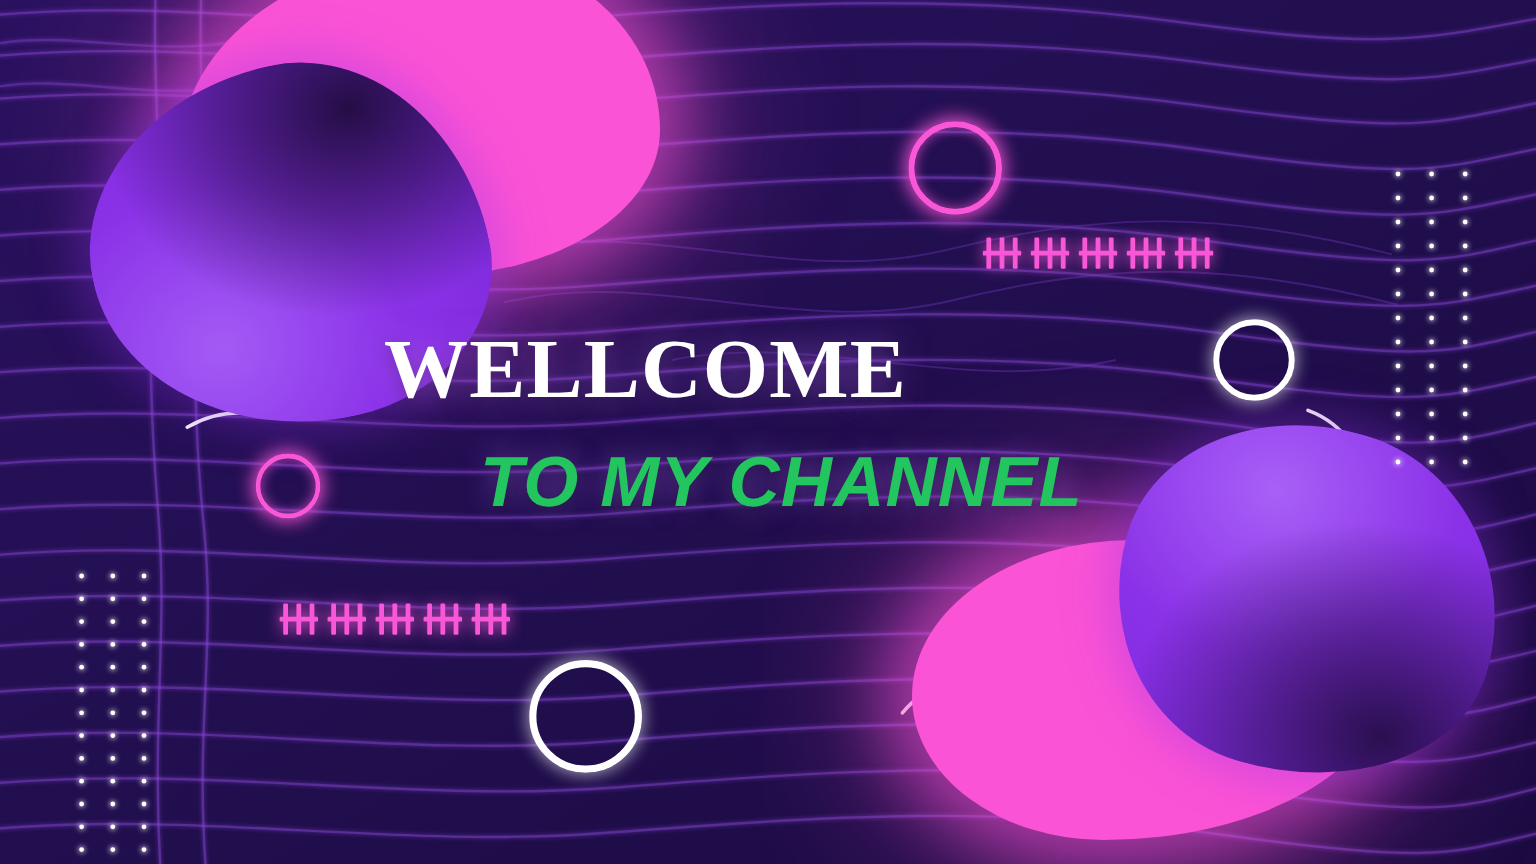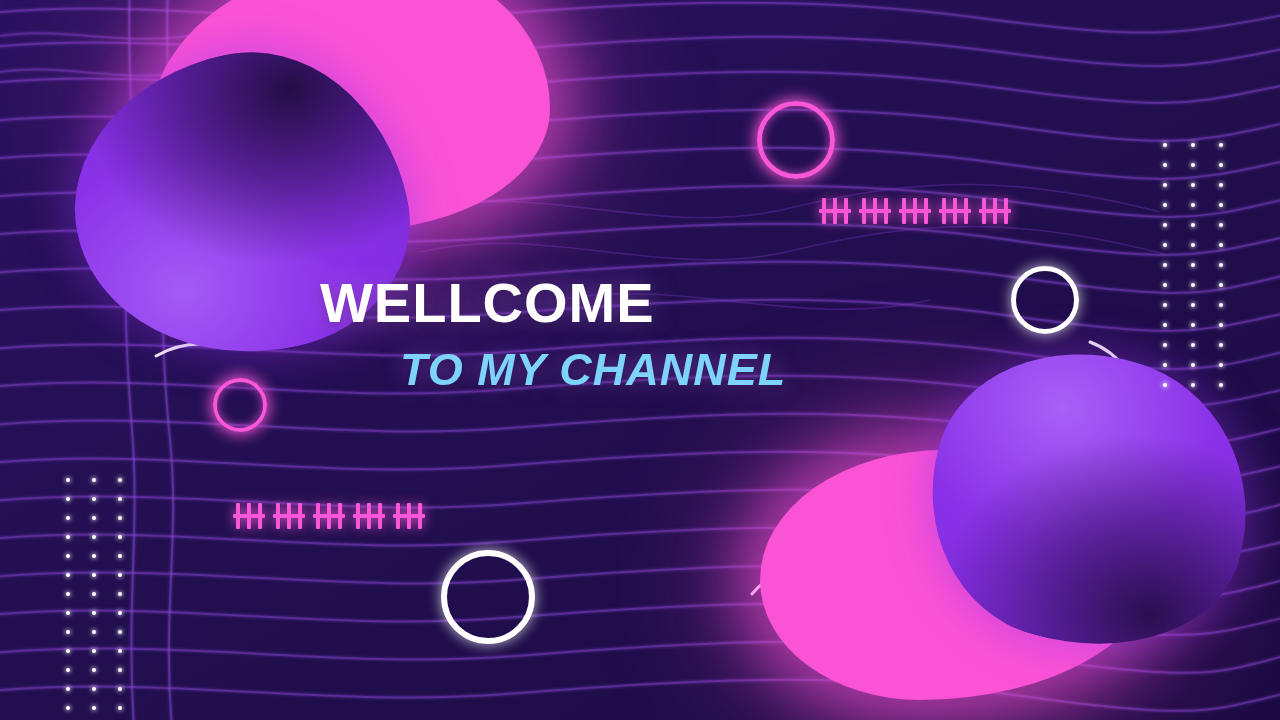--- a/index.html
+++ b/index.html
@@ -83,26 +83,27 @@
   .dot-grid span{
     width:4px;height:4px;border-radius:50%;background:#ffffff;
     box-shadow:0 0 4px 1px rgba(255,255,255,.6);
   }
   #dots-right{left:1163px;top:143px;column-gap:24px;row-gap:16px;}
   #dots-left{left:66px;top:478px;column-gap:22px;row-gap:15px;}
 
   
   #text-block{position:absolute;left:320px;top:276px;width:680px;}
   #title{
-    margin:0;color:#ffffff;font-size:56px;line-height:.95;
+    margin:0;color:#ffffff;font-size:70px;line-height:.95;
     font-weight:700;letter-spacing:1px;
     text-shadow:0 0 26px rgba(190,110,255,.55), 0 4px 14px rgba(0,0,0,.35);
+    font-family:Liberation Serif, serif;
   }
   #subtitle{
-    margin:18px 0 0 80px;color:#7dd3fc;font-size:45px;line-height:1;
+    margin:30px 0 0 80px;color:#22c55e;font-size:59px;line-height:1;
     font-weight:700;font-style:italic;letter-spacing:1px;
     text-shadow:0 0 22px rgba(190,110,255,.5), 0 3px 10px rgba(0,0,0,.35);
   }
 </style>
 </head>
 <body>
 
 <div id="stage">
 
   <svg class="bg-svg" viewBox="0 0 1280 720" preserveAspectRatio="none" aria-hidden="true">

